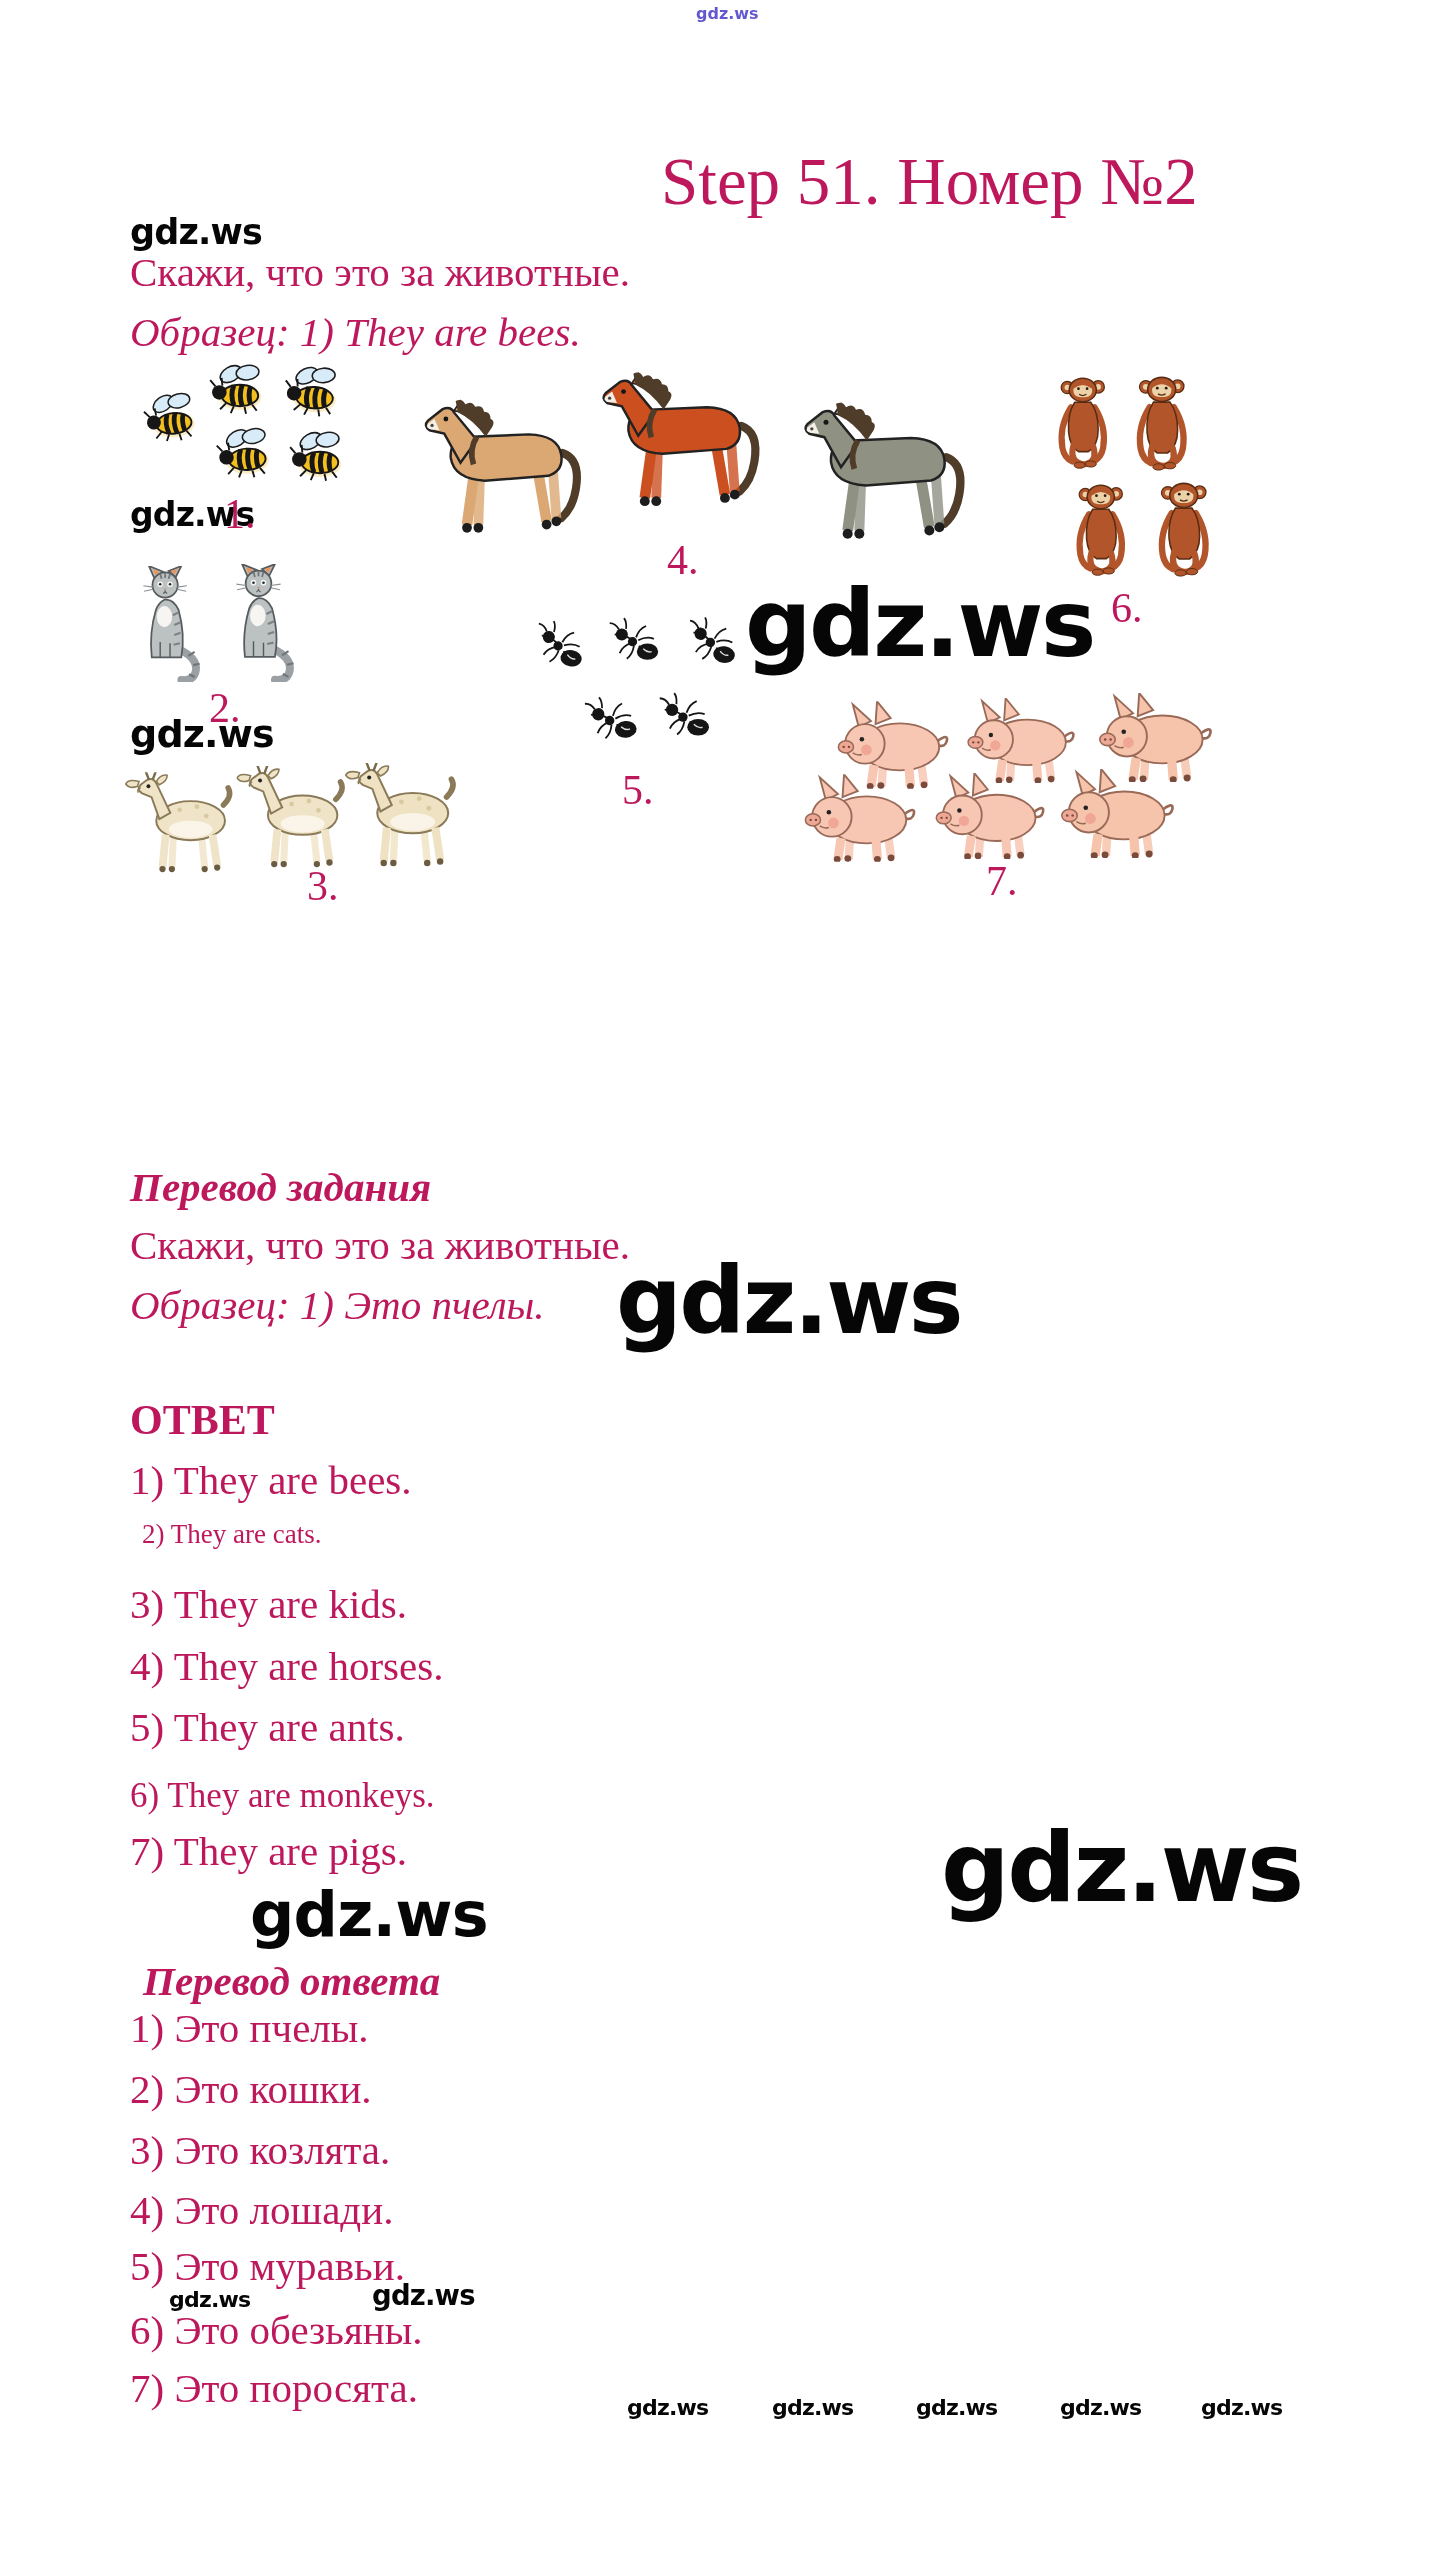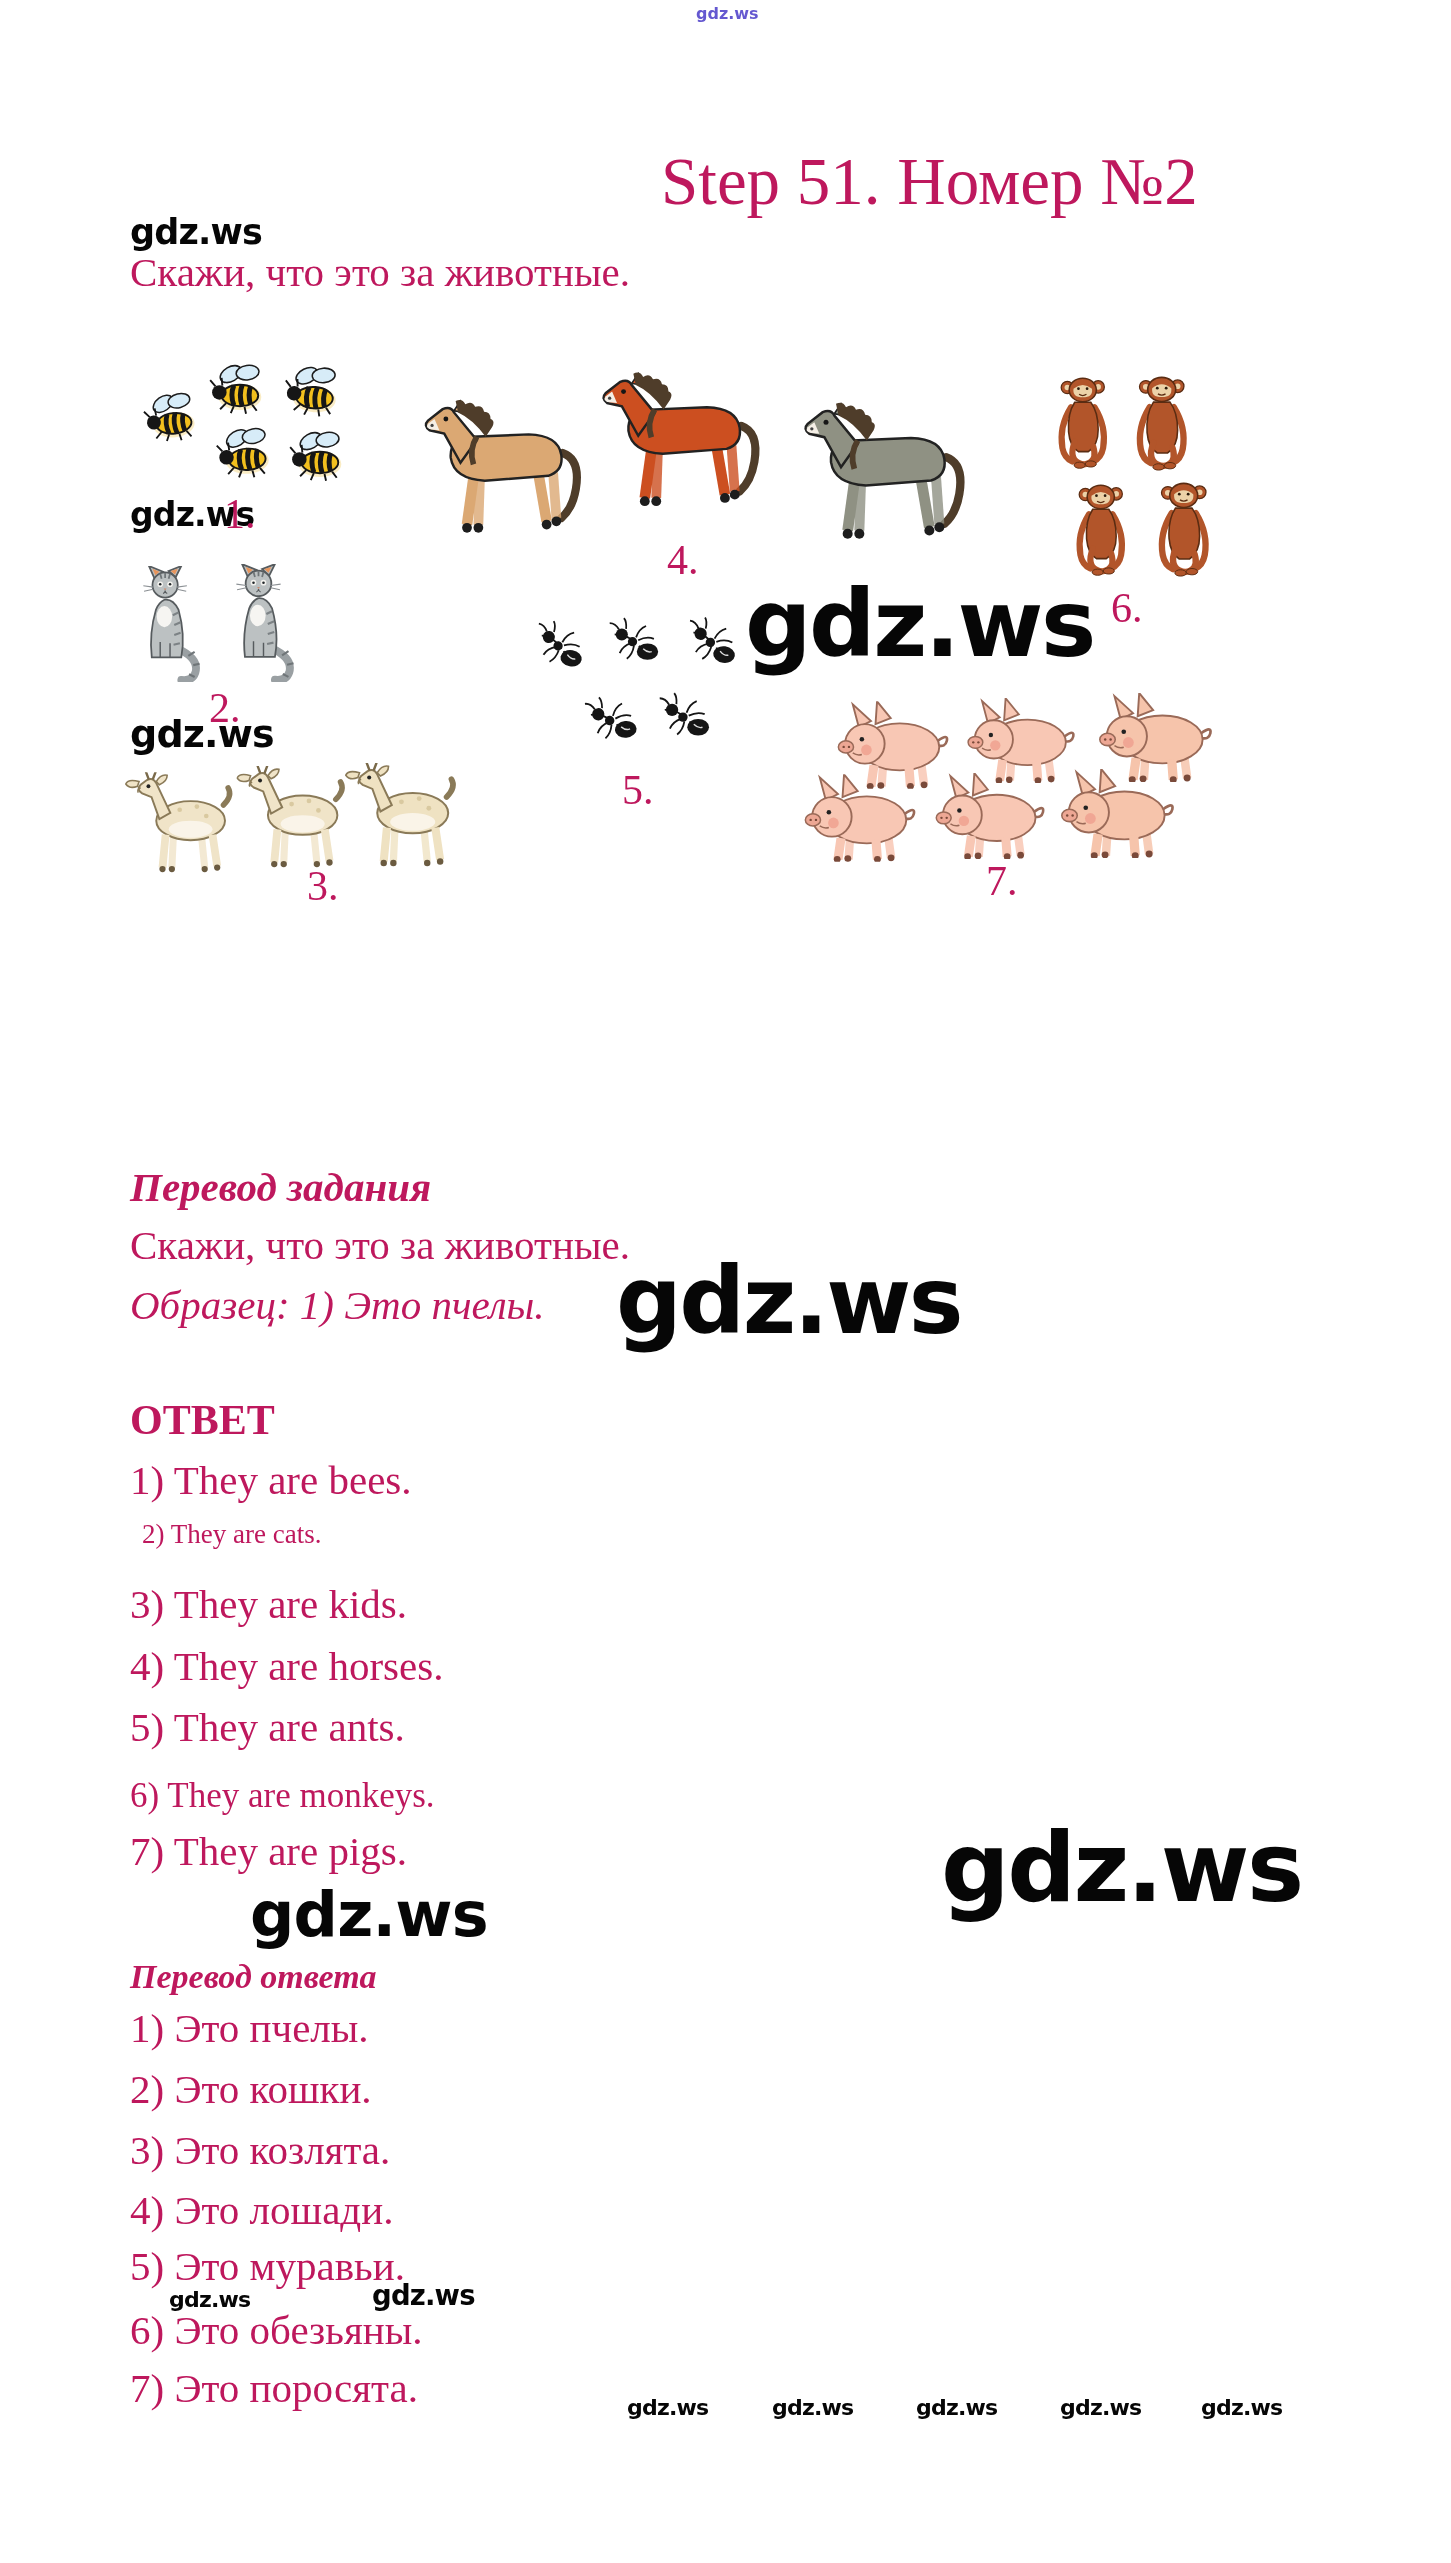--- a/index.html
+++ b/index.html
@@ -143,20 +143,21 @@
         <path d="M30,68 q6,4 12,2" stroke="#9a6a58" stroke-width="2" fill="none"></path>
       </symbol>
     </defs>
   </svg>
 
   <span class="abs wm-blue" style="left:696px;top:5px;font-size:16px;">gdz.ws</span>
   <span class="abs serif" style="left:661px;top:145px;font-size:67px;">Step 51. Номер №2</span>
   <span class="abs wm" style="left:130px;top:214px;font-size:35px;">gdz.ws</span>
 
   <span class="abs serif" style="left:130px;top:250px;font-size:41px;">Скажи, что это за животные.</span>
+  <span class="abs serif it" style="left:130px;top:310px;font-size:41px;">Образец: 1) They are bees.</span>
 
   <div>
     <svg class="animal" style="left:135px;top:390px;width:70px;height:55px;transform:rotate(-6deg)" viewBox="0 0 84 66" width="70" height="55">
         <use href="#sym-bee"></use>
       </svg>
     <svg class="animal" style="left:200px;top:360px;width:73px;height:58px;" viewBox="0 0 88 69" width="73" height="58">
         <use href="#sym-bee"></use>
       </svg>
     <svg class="animal" style="left:275px;top:362px;width:73px;height:58px;transform:rotate(4deg)" viewBox="0 0 88 69" width="73" height="58">
         <use href="#sym-bee"></use>
@@ -279,21 +280,21 @@
   <span class="abs serif" style="left:130px;top:1520px;font-size:27px;margin-left:12px;">2) They are cats.</span>
   <span class="abs serif" style="left:130px;top:1582px;font-size:41px;">3) They are kids.</span>
   <span class="abs serif" style="left:130px;top:1644px;font-size:41px;">4) They are horses.</span>
   <span class="abs serif" style="left:130px;top:1705px;font-size:41px;">5) They are ants.</span>
   <span class="abs serif" style="left:130px;top:1767px;font-size:35px;margin-top:10px;">6) They are monkeys.</span>
   <span class="abs serif" style="left:130px;top:1829px;font-size:41px;">7) They are pigs.</span>
 
   <span class="abs wm" style="left:250px;top:1882px;font-size:62px;">gdz.ws</span>
   <span class="abs wm wm-big" style="left:941px;top:1817px;font-size:96px;">gdz.ws</span>
 
-  <span class="abs serif b it" style="left:130px;top:1959px;font-size:34px;text-align:right;">Перевод ответа</span>
+  <span class="abs serif b it" style="left:143px;top:1959px;font-size:41px;text-align:right;">Перевод ответа</span>
 
   <span class="abs serif" style="left:130px;top:2006px;font-size:41px;">1) Это пчелы.</span>
   <span class="abs serif" style="left:130px;top:2067px;font-size:41px;">2) Это кошки.</span>
   <span class="abs serif" style="left:130px;top:2128px;font-size:41px;">3) Это козлята.</span>
   <span class="abs serif" style="left:130px;top:2188px;font-size:41px;">4) Это лошади.</span>
   <span class="abs serif" style="left:130px;top:2244px;font-size:41px;">5) Это муравьи.</span>
   <span class="abs serif" style="left:130px;top:2308px;font-size:41px;">6) Это обезьяны.</span>
   <span class="abs serif" style="left:130px;top:2366px;font-size:41px;">7) Это поросята.</span>
 
   <span class="abs wm" style="left:169px;top:2288px;font-size:22px;font-weight:700;">gdz.ws</span>

